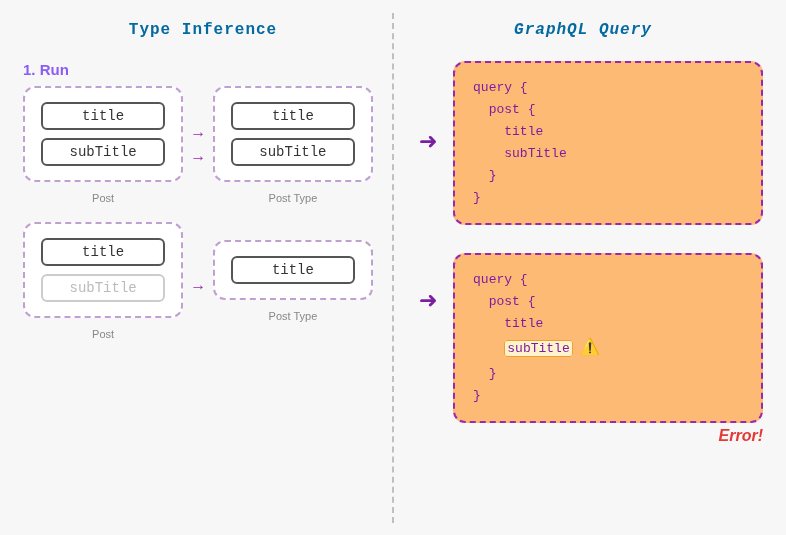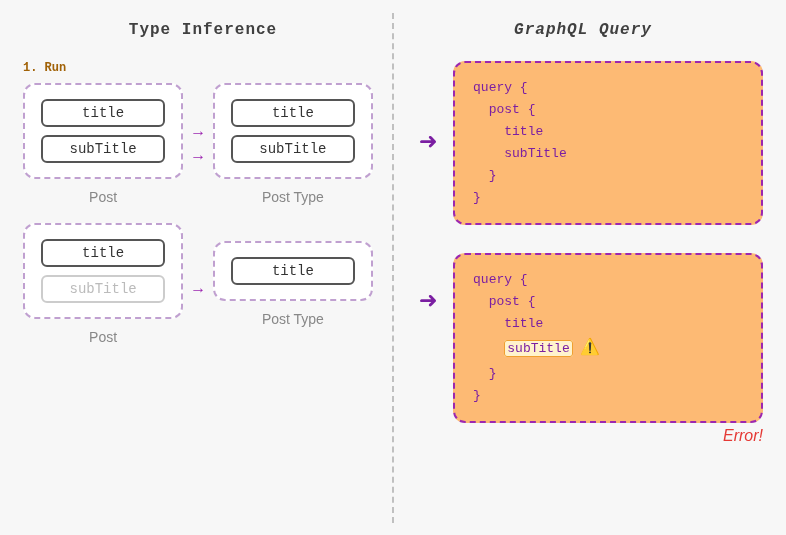--- a/index.html
+++ b/index.html
@@ -45,46 +45,46 @@
       display: flex;
       flex-direction: column;
       padding: 10px 10px 10px 20px;
     }
     
     .section-header {
       text-align: center;
       font-family: 'Courier New', Courier, monospace;
       font-size: 16px;
       font-weight: bold;
-      color: #404040;
+      color: #0369a1;
       margin-bottom: 10px;
       letter-spacing: 1px;
     }
     .run-label {
-      font-family: Liberation Mono, monospace;
-      font-size: 12px;
-      color: #a16207;
+      font-family: Liberation Sans, sans-serif;
+      font-size: 15px;
+      color: #8b5cf6;
       margin-bottom: 8px;
       font-weight: bold;
     }
     
     .diagram-box {
       border: 2px dashed #c0a0d0;
       border-radius: 12px;
       background: white;
       padding: 14px 16px;
       display: flex;
       flex-direction: column;
       gap: 8px;
       position: relative;
       margin-bottom: 6px;
     }
     .diagram-box-label {
       text-align: center;
-      font-size: 14px;
+      font-size: 11px;
       color: #888;
       margin-top: 4px;
       font-family: Arial, sans-serif;
     }
     .field-box {
       border: 2px solid #555;
       border-radius: 6px;
       padding: 4px 14px;
       font-size: 14px;
       font-family: 'Courier New', Courier, monospace;
@@ -136,21 +136,21 @@
     .code-highlight {
       background: #fff3cd;
       border: 1px solid #f0a030;
       border-radius: 3px;
       padding: 0 2px;
     }
     .error-text {
       color: #e53935;
       font-family: Arial, sans-serif;
       font-size: 16px;
-      font-weight: normal;
+      font-weight: bold;
       font-style: italic;
       text-align: right;
       margin-top: 4px;
     }
     .warning-icon {
       display: inline-block;
       font-size: 16px;
     }
     .two-diagram-row {
       display: flex;

